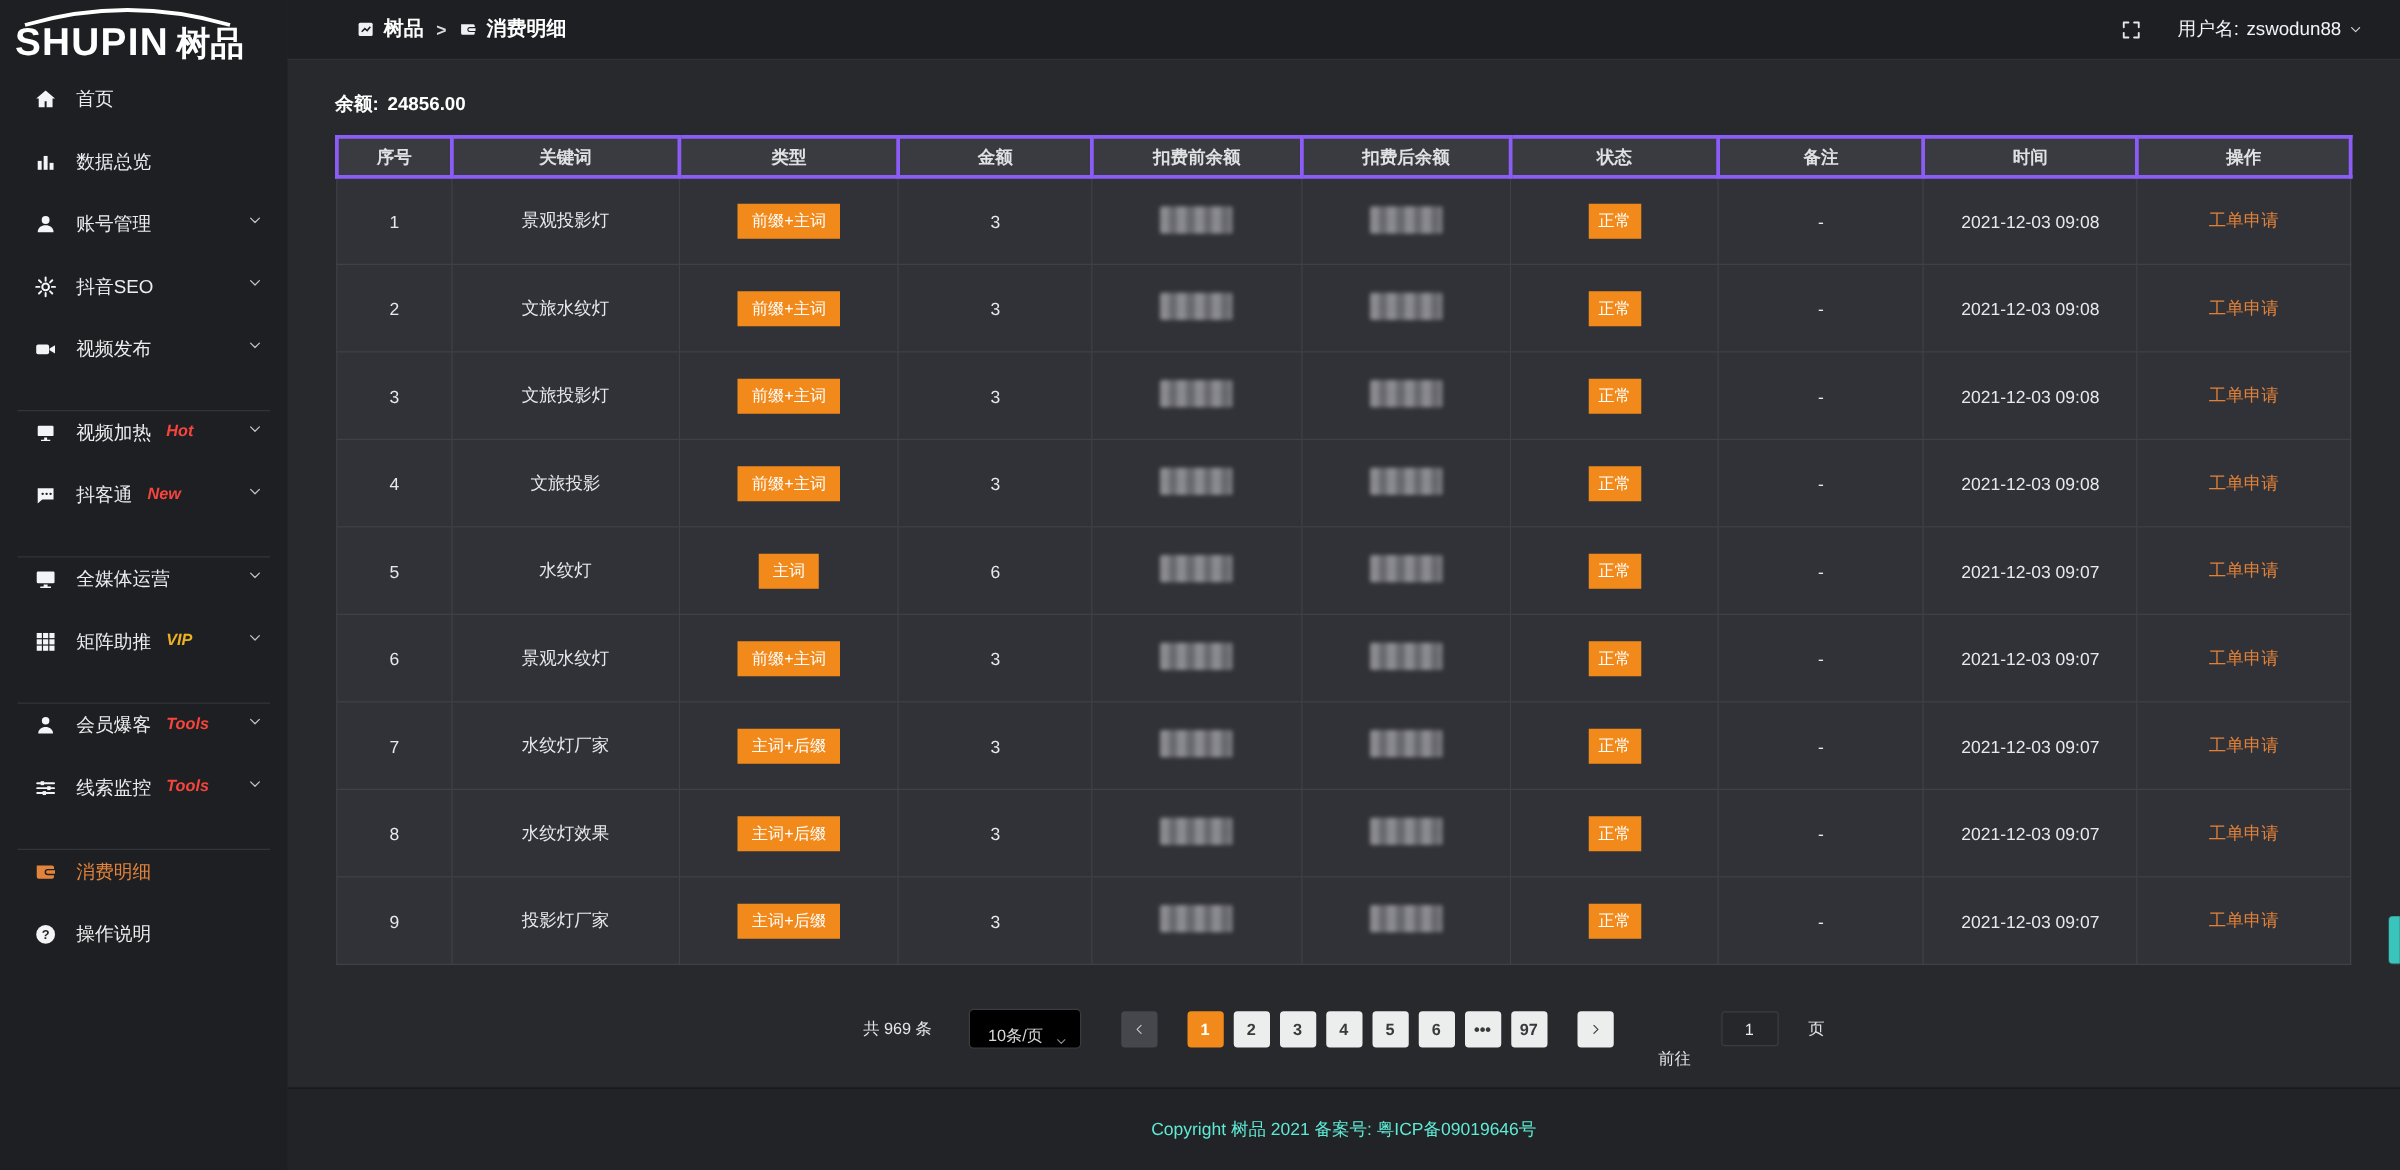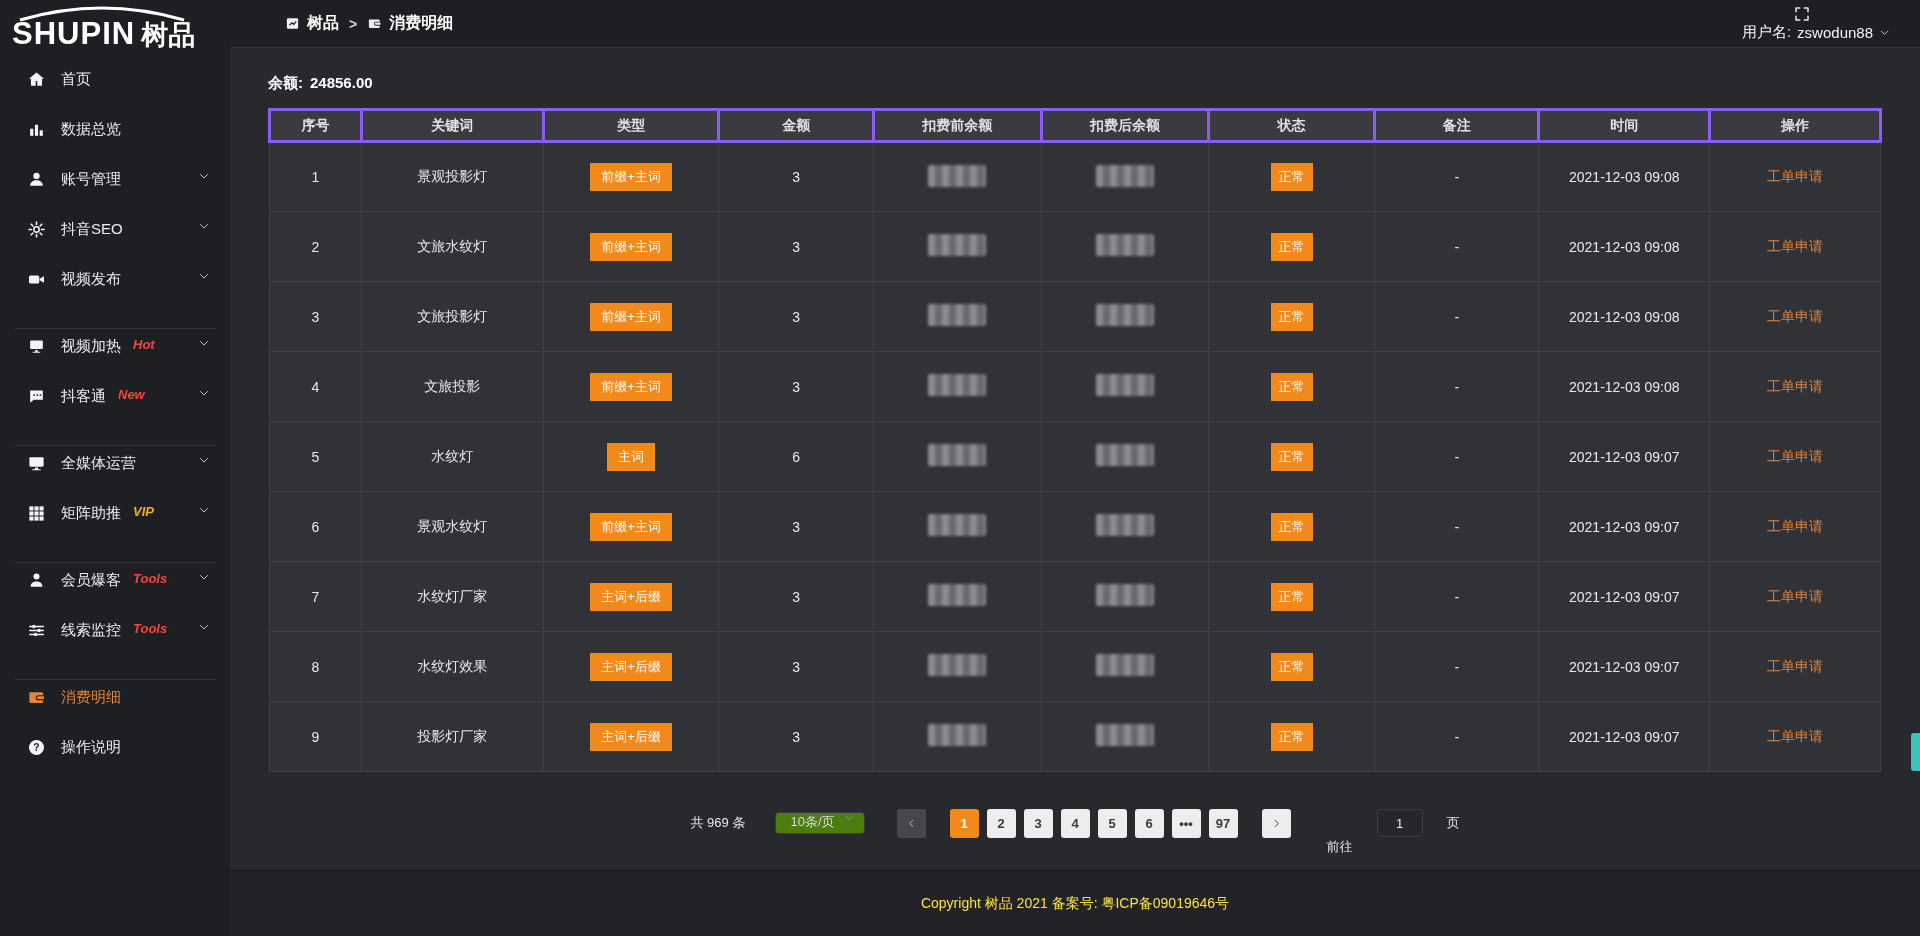--- a/index.html
+++ b/index.html
@@ -28,21 +28,21 @@
   
   .right { flex:1; display:flex; flex-direction:column; height:936px; }
 
   .topbar { height:48px; flex-shrink:0; background:#1e1f22; display:flex; align-items:center;
     padding:0 30px 0 55px; border-bottom:1px solid #303136; }
   .breadcrumb { display:flex; align-items:center; gap:10px; color:#fff; font-size:16px; font-weight:bold; }
   .crumb { display:flex; align-items:center; gap:7px; cursor:pointer; }
   .bc-icon { width:15px; height:15px; display:inline-flex; color:#eef0f2; }
   .bc-icon svg { width:15px; height:15px; }
   .bc-sep { color:#d9dadd; font-size:14px; }
-  .topbar-right { margin-left:auto; display:flex; align-items:center;flex-direction:column; }
+  .topbar-right { margin-left:auto; display:flex; align-items:center; }
   .fullscreen-btn { width:18px; height:18px; color:#e6e7e9; cursor:pointer; display:inline-flex; }
   .fullscreen-btn svg { width:18px; height:18px; }
   .user-box { display:flex; align-items:center; gap:6px; margin-left:28px; color:#f2f3f5;
     font-size:15px; cursor:pointer; }
   .user-chevron { width:11px; height:11px; display:inline-flex; color:#d3d4d7; }
   .user-chevron svg { width:11px; height:11px; }
 
   .content { flex:1; padding:26px 38px 0 38px; }
   .balance { color:#fff; font-size:15px; font-weight:bold; margin-bottom:15px; }
   .balance-value { margin-left:7px; }
@@ -65,40 +65,40 @@
     background:
       repeating-linear-gradient(90deg, rgba(168,168,172,.9) 0 7px, rgba(122,122,128,.9) 7px 14px),
       repeating-linear-gradient(0deg, rgba(150,150,156,.6) 0 7px, rgba(104,104,110,.6) 7px 14px);
     filter: blur(1.6px); }
   .action-link { color:#e0813a; cursor:pointer; text-decoration:none; }
 
   
   .pagination { margin-top:18px; display:flex; align-items:center; justify-content:center;
     gap:24px; color:#e4e5e7; font-size:13px; }
   .pg-total { margin-right:6px; }
-  .pg-size { height:22px; background:#4d7c0f; border:1px solid #3a3b40; border-radius:4px;
-    display:flex; align-items:flex-start; gap:9px; padding:0 10px 0 14px; color:#d8d9db;
+  .pg-size { height:32px; background:#000000; border:1px solid #3a3b40; border-radius:4px;
+    display:flex; align-items:flex-end; gap:9px; padding:0 10px 0 14px; color:#d8d9db;
     cursor:pointer; margin-right:8px; }
   .pg-size .sel-chevron { width:10px; height:10px; display:inline-flex; color:#96979b; }
   .pg-size .sel-chevron svg { width:10px; height:10px; }
   .pg-btn { min-width:29px; height:29px; border:none; border-radius:3px; background:#eceded;
     color:#3a3a3d; font-size:13px; font-weight:bold; display:flex; align-items:center;
     justify-content:center; cursor:pointer; padding:0 6px;
     font-family:"Liberation Sans","DejaVu Sans",sans-serif; }
   .pg-btn.prev { background:#46474c; color:#c5c6c9; }
   .pg-btn.active { background:#f28a1b; color:#fff; }
   .pg-btn svg { width:11px; height:11px; }
   .pg-goto-label { margin-left:12px;margin-top:48px; }
   .pg-goto { width:46px; height:28px; background:#26272b; border:1px solid #3b3c41;
     border-radius:3px; color:#e9eaec; text-align:center; font-size:13px;
     font-family:"Liberation Sans","DejaVu Sans",sans-serif; }
 
   
   .footer { height:66px; flex-shrink:0; background:#222327; border-top:1px solid #17181b;
-    display:flex; align-items:center; justify-content:center; color:#fde047; font-size:14px; }
+    display:flex; align-items:center; justify-content:center; color:#5eead4; font-size:14px; }
 
   .floating-widget { position:fixed; right:0; top:733px; width:9px; height:38px;
     background:#39c5bb; border-radius:3px 0 0 3px; cursor:pointer; }
 </style>
 </head>
 <body>
 
 <div class="app">
 
   <aside class="sidebar">

